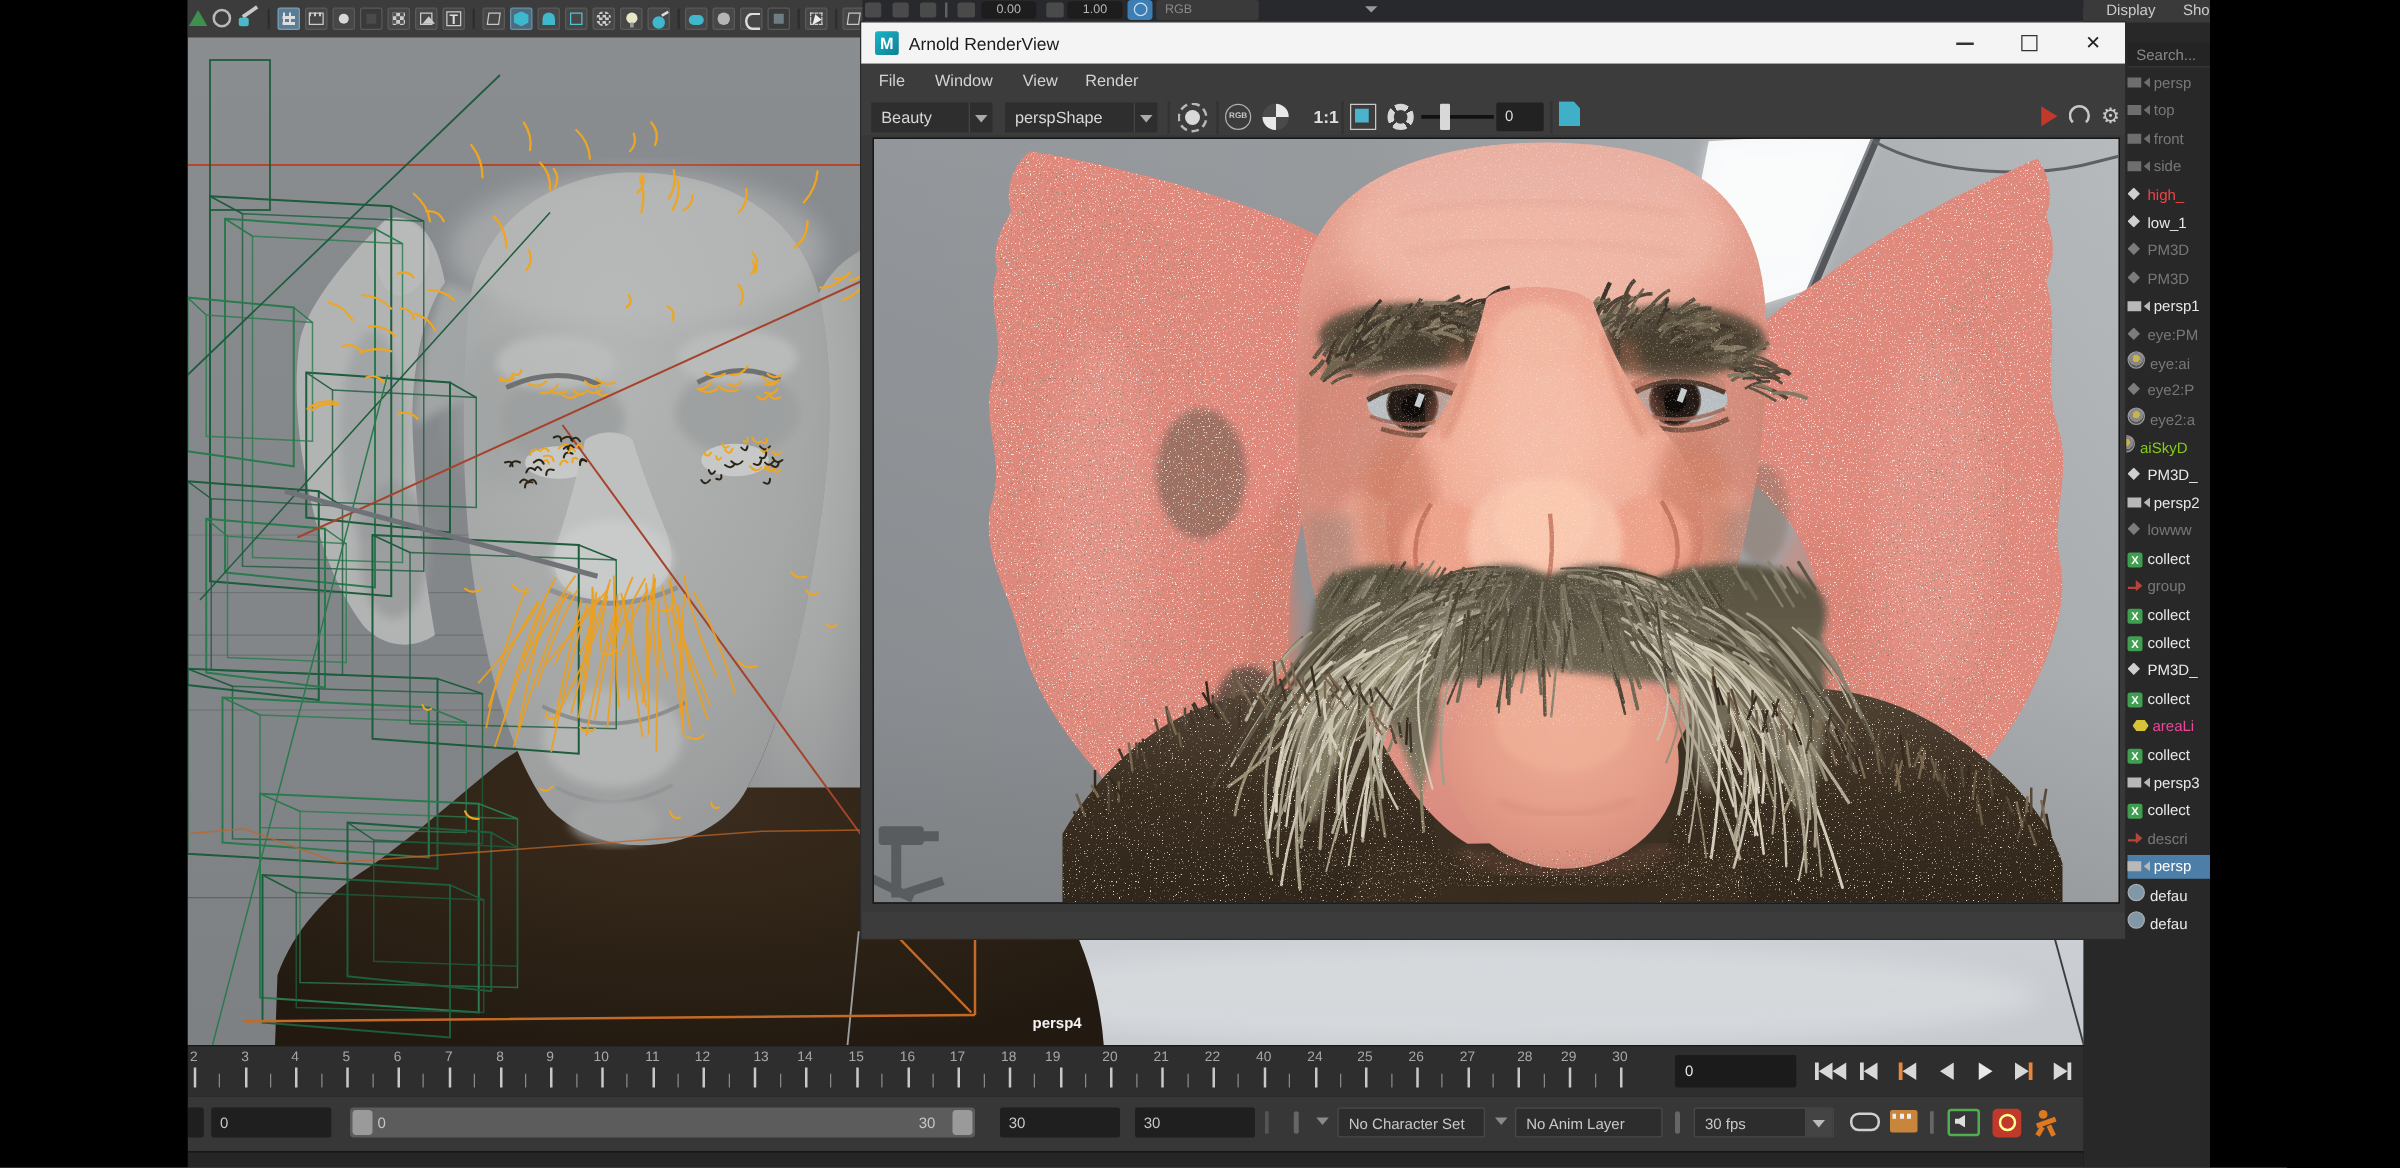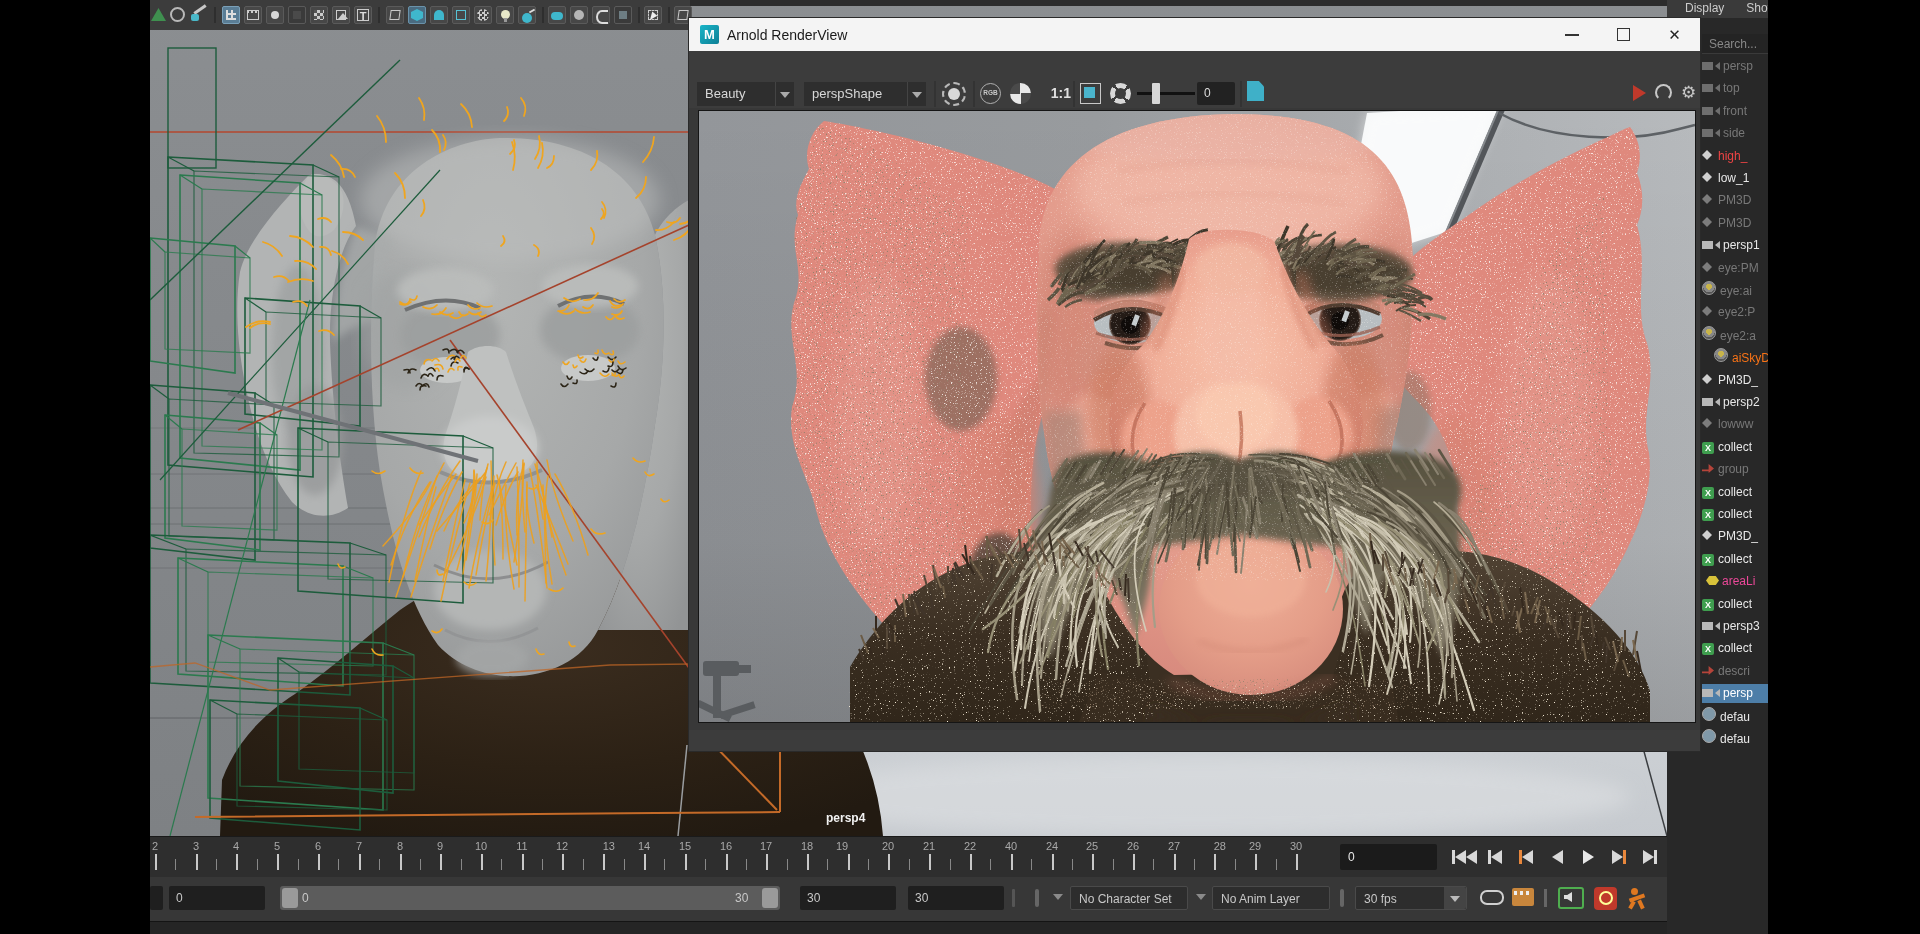--- a/index.html
+++ b/index.html
@@ -392,20 +392,35 @@
       <div style="position:absolute;left:488px;top:7px;width:2px;height:16px;background:#2e2e2e"></div>
       <div style="position:absolute;left:494px;top:6px;width:18px;height:18px;background:#474747;border:1px solid #5a5a5a;border-radius:2px;box-sizing:border-box">
         <div style="position:absolute;inset:3px;border:1.5px dashed #ccc"></div>
         <div style="position:absolute;left:6px;top:5px;width:0;height:0;border-left:6px solid #eee;border-top:3px solid transparent;border-bottom:6px solid transparent;transform:rotate(15deg)"></div>
       </div>
       <div style="position:absolute;left:518px;top:7px;width:2px;height:16px;background:#2e2e2e"></div>
       <div style="position:absolute;left:524px;top:6px;width:18px;height:18px;background:#474747;border:1px solid #5a5a5a;border-radius:2px;box-sizing:border-box">
         <div style="position:absolute;inset:3px;border:1.5px solid #c8c8c8;transform:skewX(-8deg)"></div>
       </div>
     </div>
+    <div class="abs" style="left:540px;top:0;width:977px;height:17px;background:#27292c">
+      <div style="position:absolute;left:2px;top:2px;width:13px;height:12px;background:#4a4a4a;border-radius:2px"></div>
+      <div style="position:absolute;left:24px;top:2px;width:13px;height:12px;background:#4a4a4a;border-radius:2px"></div>
+      <div style="position:absolute;left:46px;top:2px;width:13px;height:12px;background:#4a4a4a;border-radius:2px"></div>
+      <div style="position:absolute;left:66px;top:2px;width:2px;height:12px;background:#606060"></div>
+      <div style="position:absolute;left:76px;top:2px;width:14px;height:12px;background:#4a4a4a;border-radius:2px"></div>
+      <div style="position:absolute;left:95px;top:1px;width:44px;height:14px;background:#1d1d1d;border-radius:3px;color:#b5b5b5;font:10px/14px Liberation Sans;text-align:center">0.00</div>
+      <div style="position:absolute;left:147px;top:2px;width:14px;height:12px;background:#4a4a4a;border-radius:2px"></div>
+      <div style="position:absolute;left:164px;top:1px;width:44px;height:14px;background:#1d1d1d;border-radius:3px;color:#b5b5b5;font:10px/14px Liberation Sans;text-align:center">1.00</div>
+      <div style="position:absolute;left:212px;top:0px;width:20px;height:16px;background:#3d7eb5;border-radius:3px">
+        <div style="margin:2px auto;width:11px;height:11px;border:1.5px solid #cde;border-radius:50%;box-sizing:border-box"></div>
+      </div>
+      <div style="position:absolute;left:235px;top:0px;width:82px;height:16px;background:#3a3a3a;border-radius:2px;color:#8a8a8a;font:10px/16px Liberation Sans;padding-left:7px;box-sizing:border-box">RGB</div>
+      <div style="position:absolute;left:402px;top:5px;width:0;height:0;border-left:5px solid transparent;border-right:5px solid transparent;border-top:5px solid #999"></div>
+    </div>
   </div>
 <div class="abs" style="left:1667px;top:0;width:33px;height:934px;background:#2b2b2b"></div>
 <div class="abs" style="left:150px;top:836px;width:1517px;height:41px;background:#2e2e2e;border-top:1px solid #1a1a1a;box-sizing:border-box;overflow:hidden">
     <div style="position:absolute;left:-7px;top:3px;width:24px;text-align:center;color:#a8a8a8;font:11px Liberation Sans">2</div>
     <div style="position:absolute;left:5px;top:17px;width:2px;height:16px;background:#c8c8c8"></div>
     <div style="position:absolute;left:25px;top:22px;width:1px;height:11px;background:#888"></div>
     <div style="position:absolute;left:34px;top:3px;width:24px;text-align:center;color:#a8a8a8;font:11px Liberation Sans">3</div>
     <div style="position:absolute;left:46px;top:17px;width:2px;height:16px;background:#c8c8c8"></div>
     <div style="position:absolute;left:66px;top:22px;width:1px;height:11px;background:#888"></div>
     <div style="position:absolute;left:74px;top:3px;width:24px;text-align:center;color:#a8a8a8;font:11px Liberation Sans">4</div>
@@ -545,21 +560,21 @@
     <div style="position:absolute;left:35px;top:124px;height:19px;width:78px;white-space:nowrap;color:#787878;font:12px/19px Liberation Sans"><span style="display:inline-block;width:11px;height:8px;background:#6e6e6e;margin-right:2px"></span><span style="display:inline-block;width:0;height:0;border-top:4px solid transparent;border-bottom:4px solid transparent;border-right:5px solid #6e6e6e;margin-right:3px"></span>side</div>
     <div style="position:absolute;left:35px;top:147px;height:19px;width:78px;white-space:nowrap;color:#ef4444;font:12px/19px Liberation Sans"><span style="display:inline-block;width:10px;height:10px;background:#cfcfcf;clip-path:polygon(50% 0,100% 50%,50% 100%,0 50%);margin-right:6px"></span>high_</div>
     <div style="position:absolute;left:35px;top:169px;height:19px;width:78px;white-space:nowrap;color:#e8e8e8;font:12px/19px Liberation Sans"><span style="display:inline-block;width:10px;height:10px;background:#cfcfcf;clip-path:polygon(50% 0,100% 50%,50% 100%,0 50%);margin-right:6px"></span>low_1</div>
     <div style="position:absolute;left:35px;top:191px;height:19px;width:78px;white-space:nowrap;color:#787878;font:12px/19px Liberation Sans"><span style="display:inline-block;width:10px;height:10px;background:#7c7c7c;clip-path:polygon(50% 0,100% 50%,50% 100%,0 50%);margin-right:6px"></span>PM3D</div>
     <div style="position:absolute;left:35px;top:214px;height:19px;width:78px;white-space:nowrap;color:#787878;font:12px/19px Liberation Sans"><span style="display:inline-block;width:10px;height:10px;background:#7c7c7c;clip-path:polygon(50% 0,100% 50%,50% 100%,0 50%);margin-right:6px"></span>PM3D</div>
     <div style="position:absolute;left:35px;top:236px;height:19px;width:78px;white-space:nowrap;color:#e8e8e8;font:12px/19px Liberation Sans"><span style="display:inline-block;width:11px;height:8px;background:#b8b8b8;margin-right:2px"></span><span style="display:inline-block;width:0;height:0;border-top:4px solid transparent;border-bottom:4px solid transparent;border-right:5px solid #b8b8b8;margin-right:3px"></span>persp1</div>
     <div style="position:absolute;left:35px;top:259px;height:19px;width:78px;white-space:nowrap;color:#787878;font:12px/19px Liberation Sans"><span style="position:absolute;left:-14px;top:3px;width:7px;height:9px;border:1px solid #666;border-right:none;color:#999;font:7px/9px Liberation Mono"></span><span style="display:inline-block;width:10px;height:10px;background:#7c7c7c;clip-path:polygon(50% 0,100% 50%,50% 100%,0 50%);margin-right:6px"></span>eye:PM</div>
     <div style="position:absolute;left:35px;top:281px;height:19px;width:78px;white-space:nowrap;color:#787878;font:12px/19px Liberation Sans"><span style="position:absolute;left:-14px;top:3px;width:7px;height:9px;border:1px solid #666;border-right:none;color:#999;font:7px/9px Liberation Mono"></span><span style="display:inline-block;width:12px;height:12px;border-radius:50%;margin-right:4px;background:radial-gradient(circle at 50% 40%, #c8b44a 0 30%, #888 31% 60%, #555 61%);border:1px solid #999"></span>eye:ai</div>
     <div style="position:absolute;left:35px;top:303px;height:19px;width:78px;white-space:nowrap;color:#787878;font:12px/19px Liberation Sans"><span style="position:absolute;left:-14px;top:3px;width:7px;height:9px;border:1px solid #666;border-right:none;color:#999;font:7px/9px Liberation Mono"></span><span style="display:inline-block;width:10px;height:10px;background:#7c7c7c;clip-path:polygon(50% 0,100% 50%,50% 100%,0 50%);margin-right:6px"></span>eye2:P</div>
     <div style="position:absolute;left:35px;top:326px;height:19px;width:78px;white-space:nowrap;color:#787878;font:12px/19px Liberation Sans"><span style="position:absolute;left:-14px;top:3px;width:7px;height:9px;border:1px solid #666;border-right:none;color:#999;font:7px/9px Liberation Mono"></span><span style="display:inline-block;width:12px;height:12px;border-radius:50%;margin-right:4px;background:radial-gradient(circle at 50% 40%, #c8b44a 0 30%, #888 31% 60%, #555 61%);border:1px solid #999"></span>eye2:a</div>
-    <div style="position:absolute;left:47px;top:348px;height:19px;width:78px;white-space:nowrap;color:#f97316;font:12px/19px Liberation Sans"><span style="display:inline-block;width:12px;height:12px;border-radius:50%;margin-right:4px;background:radial-gradient(circle at 50% 40%, #c8b44a 0 30%, #888 31% 60%, #555 61%);border:1px solid #999"></span>aiSkyD</div>
+    <div style="position:absolute;left:27px;top:348px;height:19px;width:78px;white-space:nowrap;color:#84cc16;font:12px/19px Liberation Sans"><span style="display:inline-block;width:12px;height:12px;border-radius:50%;margin-right:4px;background:radial-gradient(circle at 50% 40%, #c8b44a 0 30%, #888 31% 60%, #555 61%);border:1px solid #999"></span>aiSkyD</div>
     <div style="position:absolute;left:35px;top:371px;height:19px;width:78px;white-space:nowrap;color:#e8e8e8;font:12px/19px Liberation Sans"><span style="display:inline-block;width:10px;height:10px;background:#cfcfcf;clip-path:polygon(50% 0,100% 50%,50% 100%,0 50%);margin-right:6px"></span>PM3D_</div>
     <div style="position:absolute;left:35px;top:393px;height:19px;width:78px;white-space:nowrap;color:#e8e8e8;font:12px/19px Liberation Sans"><span style="display:inline-block;width:11px;height:8px;background:#b8b8b8;margin-right:2px"></span><span style="display:inline-block;width:0;height:0;border-top:4px solid transparent;border-bottom:4px solid transparent;border-right:5px solid #b8b8b8;margin-right:3px"></span>persp2</div>
     <div style="position:absolute;left:35px;top:415px;height:19px;width:78px;white-space:nowrap;color:#787878;font:12px/19px Liberation Sans"><span style="display:inline-block;width:10px;height:10px;background:#7c7c7c;clip-path:polygon(50% 0,100% 50%,50% 100%,0 50%);margin-right:6px"></span>lowww</div>
     <div style="position:absolute;left:35px;top:438px;height:19px;width:78px;white-space:nowrap;color:#e8e8e8;font:12px/19px Liberation Sans"><span style="position:absolute;left:-14px;top:3px;width:7px;height:9px;border:1px solid #666;border-right:none;color:#999;font:7px/9px Liberation Mono"></span><span style="display:inline-block;width:12px;height:12px;background:#3f9e4f;border-radius:2px;margin-right:4px;color:#fff;font:bold 9px/12px Liberation Sans;text-align:center">X</span>collect</div>
     <div style="position:absolute;left:35px;top:460px;height:19px;width:78px;white-space:nowrap;color:#787878;font:12px/19px Liberation Sans"><span style="position:absolute;left:-14px;top:3px;width:7px;height:9px;border:1px solid #666;border-right:none;color:#999;font:7px/9px Liberation Mono"></span><span style="display:inline-block;width:12px;height:9px;background:#b5443a;clip-path:polygon(0 60%,55% 60%,55% 0,100% 50%,55% 100%,55% 80%,0 80%);margin-right:4px"></span>group</div>
     <div style="position:absolute;left:35px;top:483px;height:19px;width:78px;white-space:nowrap;color:#e8e8e8;font:12px/19px Liberation Sans"><span style="position:absolute;left:-14px;top:3px;width:7px;height:9px;border:1px solid #666;border-right:none;color:#999;font:7px/9px Liberation Mono"></span><span style="display:inline-block;width:12px;height:12px;background:#3f9e4f;border-radius:2px;margin-right:4px;color:#fff;font:bold 9px/12px Liberation Sans;text-align:center">X</span>collect</div>
     <div style="position:absolute;left:35px;top:505px;height:19px;width:78px;white-space:nowrap;color:#e8e8e8;font:12px/19px Liberation Sans"><span style="position:absolute;left:-14px;top:3px;width:7px;height:9px;border:1px solid #666;border-right:none;color:#999;font:7px/9px Liberation Mono"></span><span style="display:inline-block;width:12px;height:12px;background:#3f9e4f;border-radius:2px;margin-right:4px;color:#fff;font:bold 9px/12px Liberation Sans;text-align:center">X</span>collect</div>
     <div style="position:absolute;left:35px;top:527px;height:19px;width:78px;white-space:nowrap;color:#e8e8e8;font:12px/19px Liberation Sans"><span style="display:inline-block;width:10px;height:10px;background:#cfcfcf;clip-path:polygon(50% 0,100% 50%,50% 100%,0 50%);margin-right:6px"></span>PM3D_</div>
     <div style="position:absolute;left:35px;top:550px;height:19px;width:78px;white-space:nowrap;color:#e8e8e8;font:12px/19px Liberation Sans"><span style="position:absolute;left:-14px;top:3px;width:7px;height:9px;border:1px solid #666;border-right:none;color:#999;font:7px/9px Liberation Mono"></span><span style="display:inline-block;width:12px;height:12px;background:#3f9e4f;border-radius:2px;margin-right:4px;color:#fff;font:bold 9px/12px Liberation Sans;text-align:center">X</span>collect</div>
     <div style="position:absolute;left:39px;top:572px;height:19px;width:78px;white-space:nowrap;color:#ec4899;font:12px/19px Liberation Sans"><span style="display:inline-block;width:13px;height:9px;background:#d8c23a;clip-path:polygon(0 50%,25% 0,75% 0,100% 50%,75% 100%,25% 100%);margin-right:3px"></span>areaLi</div>
@@ -572,20 +587,21 @@
     <div style="position:absolute;left:35px;top:729px;height:19px;width:78px;white-space:nowrap;color:#e8e8e8;font:12px/19px Liberation Sans"><span style="display:inline-block;width:12px;height:12px;border-radius:50%;background:#7f98a8;margin-right:4px;border:1px solid #aaa"></span>defau</div>
   </div>
 <div class="abs" style="left:689px;top:18px;width:1011px;height:733px;background:#3c3c3c;box-shadow:0 0 0 1px #2a2a2a">
     <div class="abs" style="left:0;top:0;width:1011px;height:33px;background:#f4f4f4">
       <div class="abs" style="left:11px;top:7px;width:19px;height:19px;background:linear-gradient(135deg,#19b5c8,#0e7f95);border-radius:2px;color:#fff;font:bold 13px/19px Liberation Sans;text-align:center">M</div>
       <div class="abs" style="left:38px;top:8px;color:#1a1a1a;font:14px/18px Liberation Sans">Arnold RenderView</div>
       <div class="abs" style="left:876px;top:16px;width:14px;height:2px;background:#333"></div>
       <div class="abs" style="left:928px;top:10px;width:13px;height:13px;border:1.5px solid #333;box-sizing:border-box"></div>
       <div class="abs" style="left:978px;top:9px;width:15px;height:15px;color:#222;font:15px/15px Liberation Sans;text-align:center">✕</div>
     </div>
+    <div class="abs" style="left:0;top:33px;width:1011px;height:28px;background:#3c3c3c;font:13px Liberation Sans;color:#d4d4d4;line-height:28px"><span style="margin-left:14px">File</span><span style="margin-left:24px">Window</span><span style="margin-left:24px">View</span><span style="margin-left:22px">Render</span></div>
     <div class="abs" style="left:0;top:61px;width:1011px;height:29px;background:#3c3c3c">
       <div style="position:absolute;left:8px;top:3px;width:78px;height:24px;background:#2e2e2e;font:13px Liberation Sans;color:#d8d8d8;line-height:24px;padding-left:8px;box-sizing:border-box">Beauty</div>
       <div style="position:absolute;left:86px;top:3px;width:18px;height:24px;background:#2e2e2e;border-left:1px solid #444">
         <div style="margin:10px auto;width:0;height:0;border-left:5px solid transparent;border-right:5px solid transparent;border-top:6px solid #aaa"></div>
       </div>
       <div style="position:absolute;left:115px;top:3px;width:103px;height:24px;background:#2e2e2e;font:13px Liberation Sans;color:#d8d8d8;line-height:24px;padding-left:8px;box-sizing:border-box">perspShape</div>
       <div style="position:absolute;left:218px;top:3px;width:18px;height:24px;background:#2e2e2e;border-left:1px solid #444">
         <div style="margin:10px auto;width:0;height:0;border-left:5px solid transparent;border-right:5px solid transparent;border-top:6px solid #aaa"></div>
       </div>
       <div style="position:absolute;left:245px;top:2px;width:2px;height:26px;background:#333"></div>

